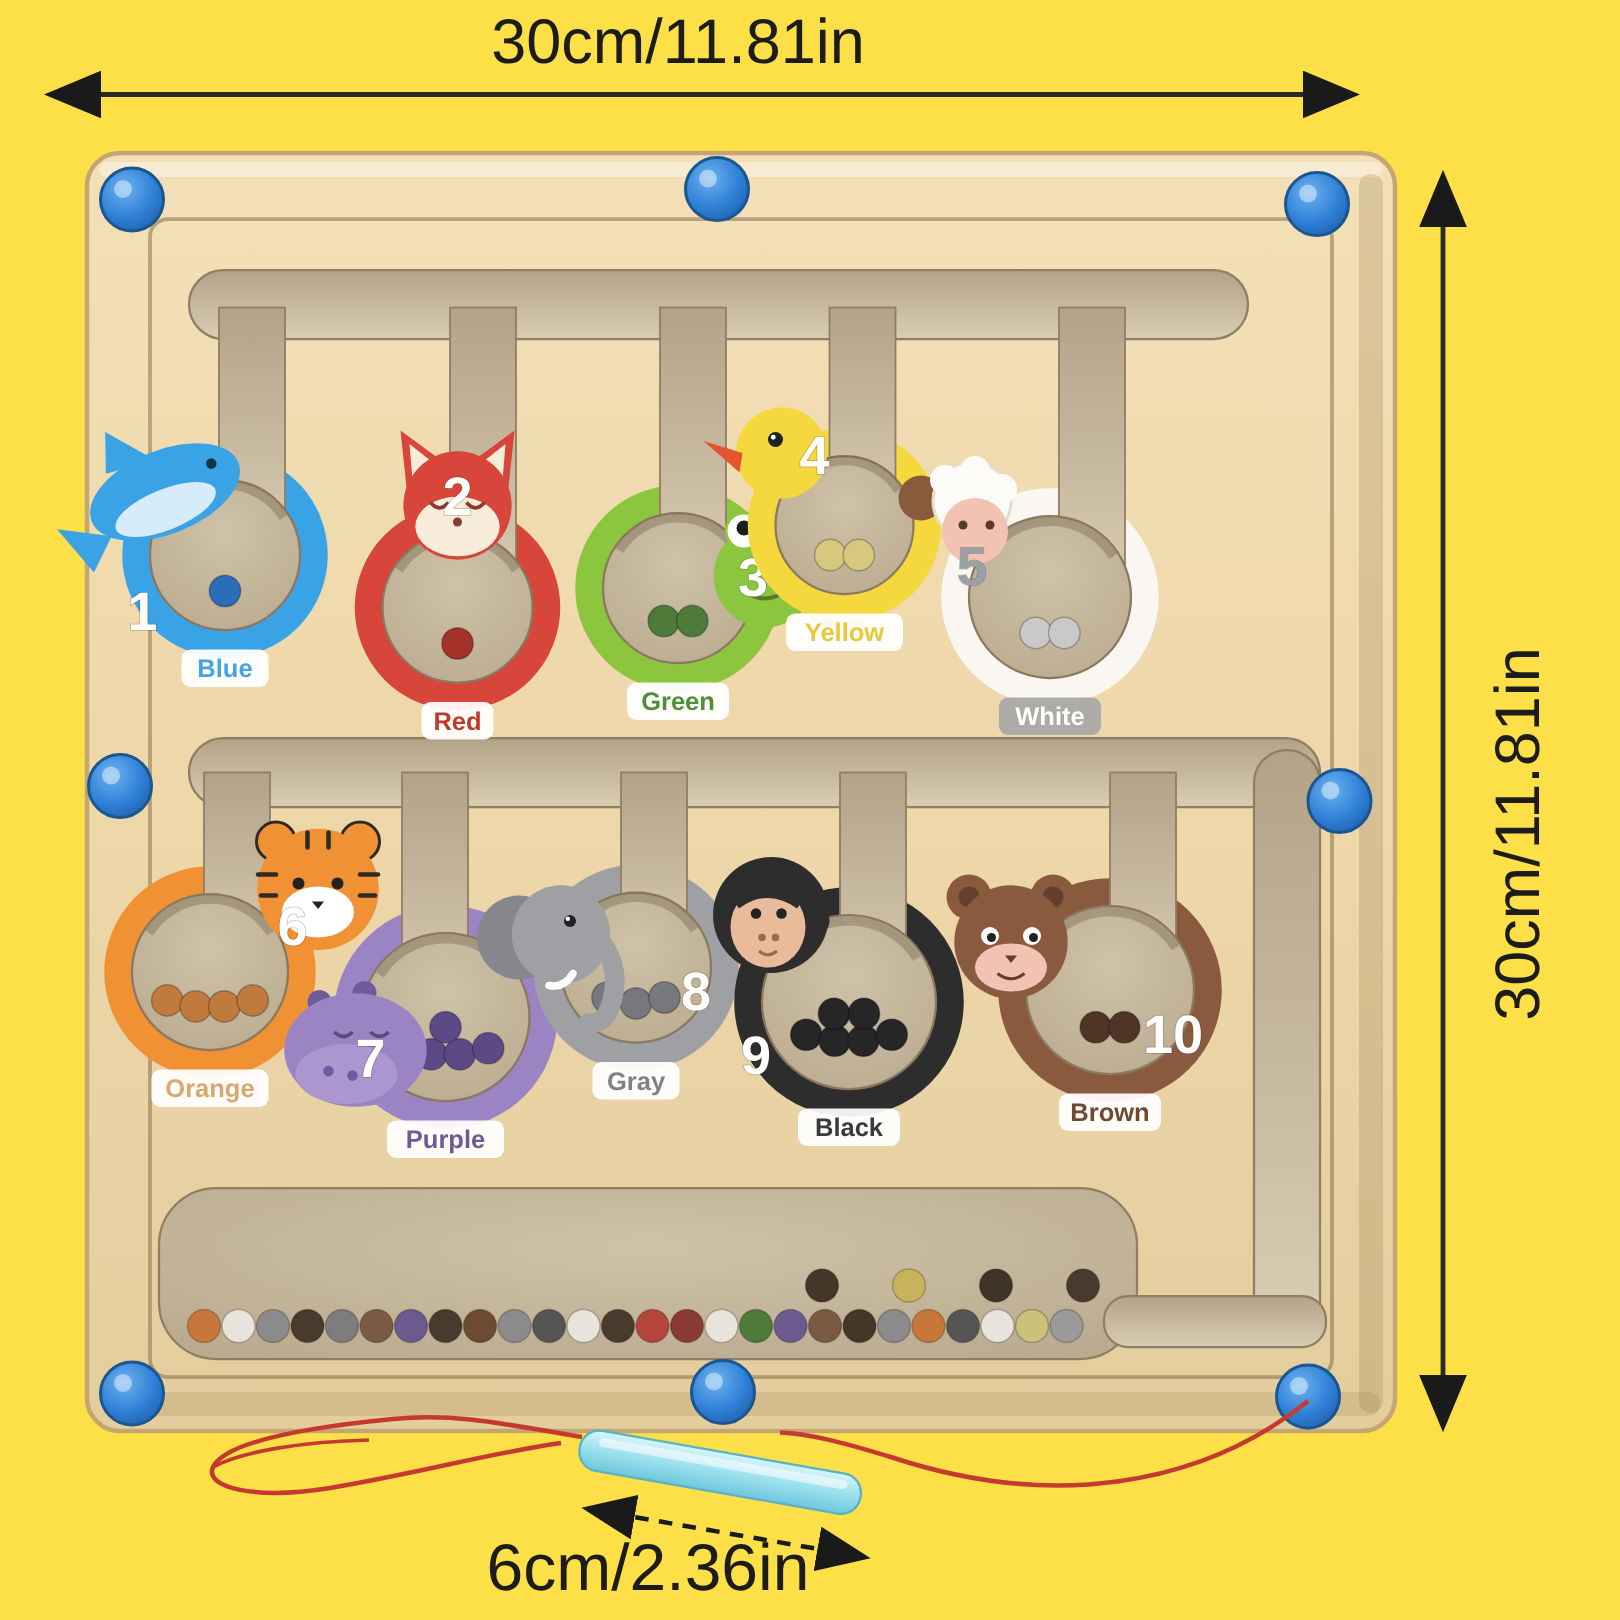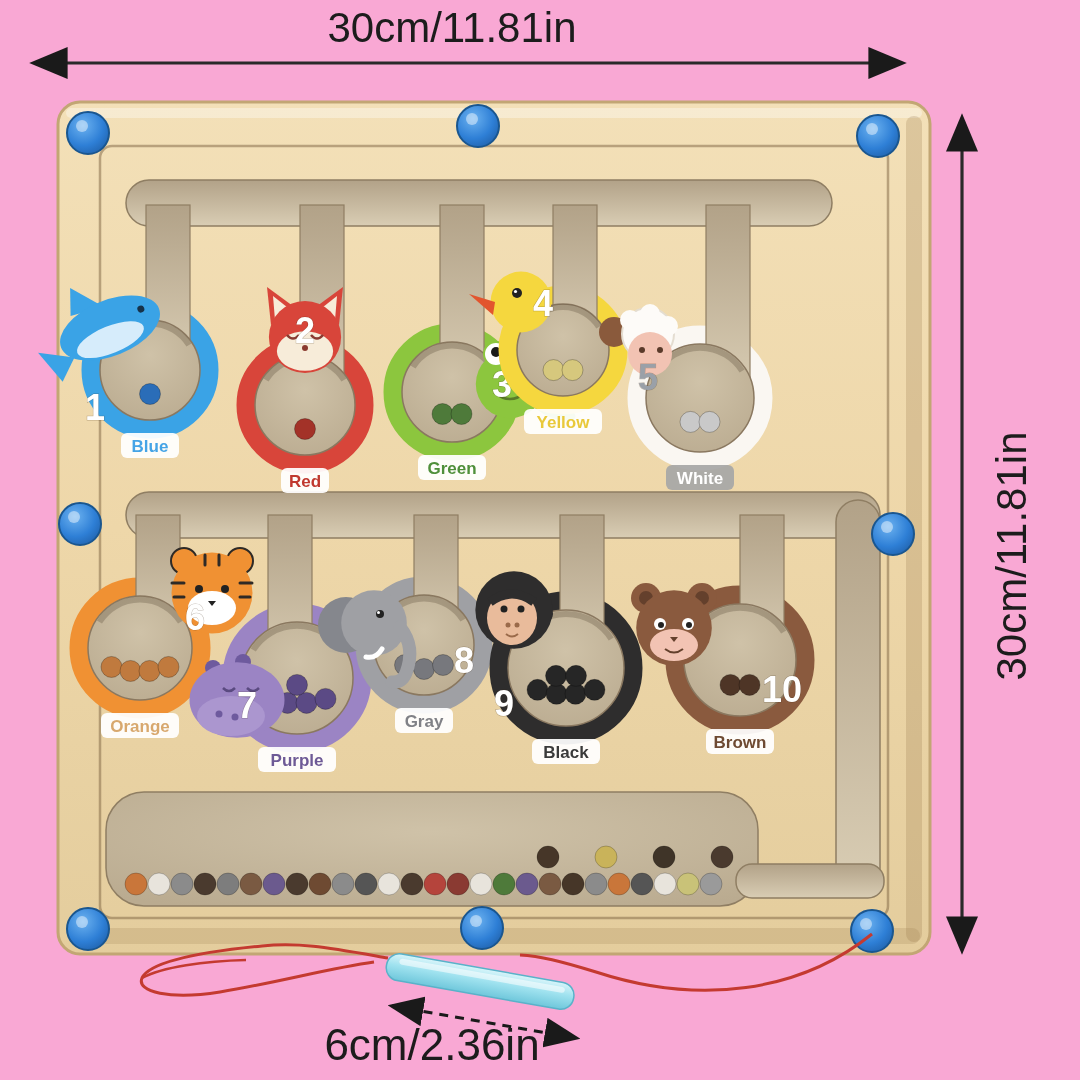--- a/index.html
+++ b/index.html
@@ -1,16 +1,16 @@
 <!DOCTYPE html>
 <html><head>
 <meta charset="utf-8">
 <style>
   html,body{margin:0;padding:0;background:#ffffff;}
-  .stage{width:1080px;height:1080px;position:relative;background:#f9a8d4;overflow:hidden;}
+  .stage{width:1080px;height:1080px;position:relative;background:#fde047;overflow:hidden;}
   svg{display:block;}
   text{font-family:"Liberation Sans","DejaVu Sans",sans-serif;}
   .dim-text{fill:#1c1c1c;}
 </style>
 </head>
 <body>
 
 <div class="stage">
 <svg width="1080" height="1080" viewBox="0 0 1080 1080">
   <defs>

